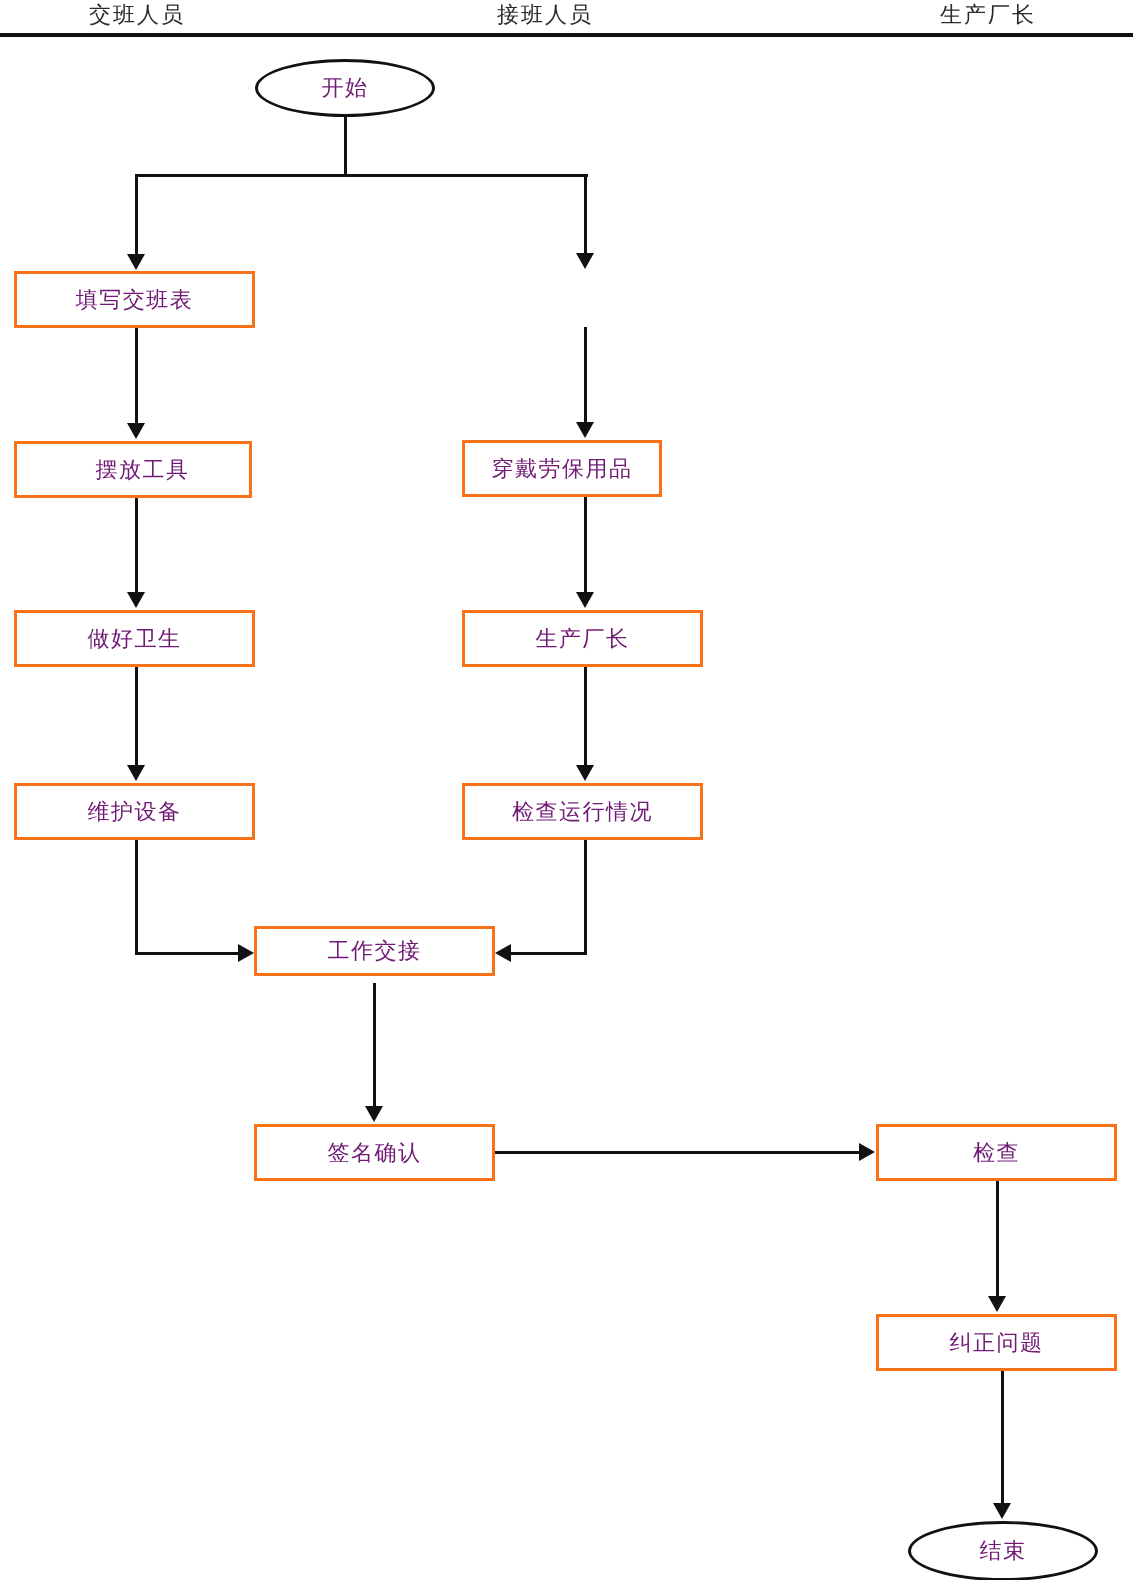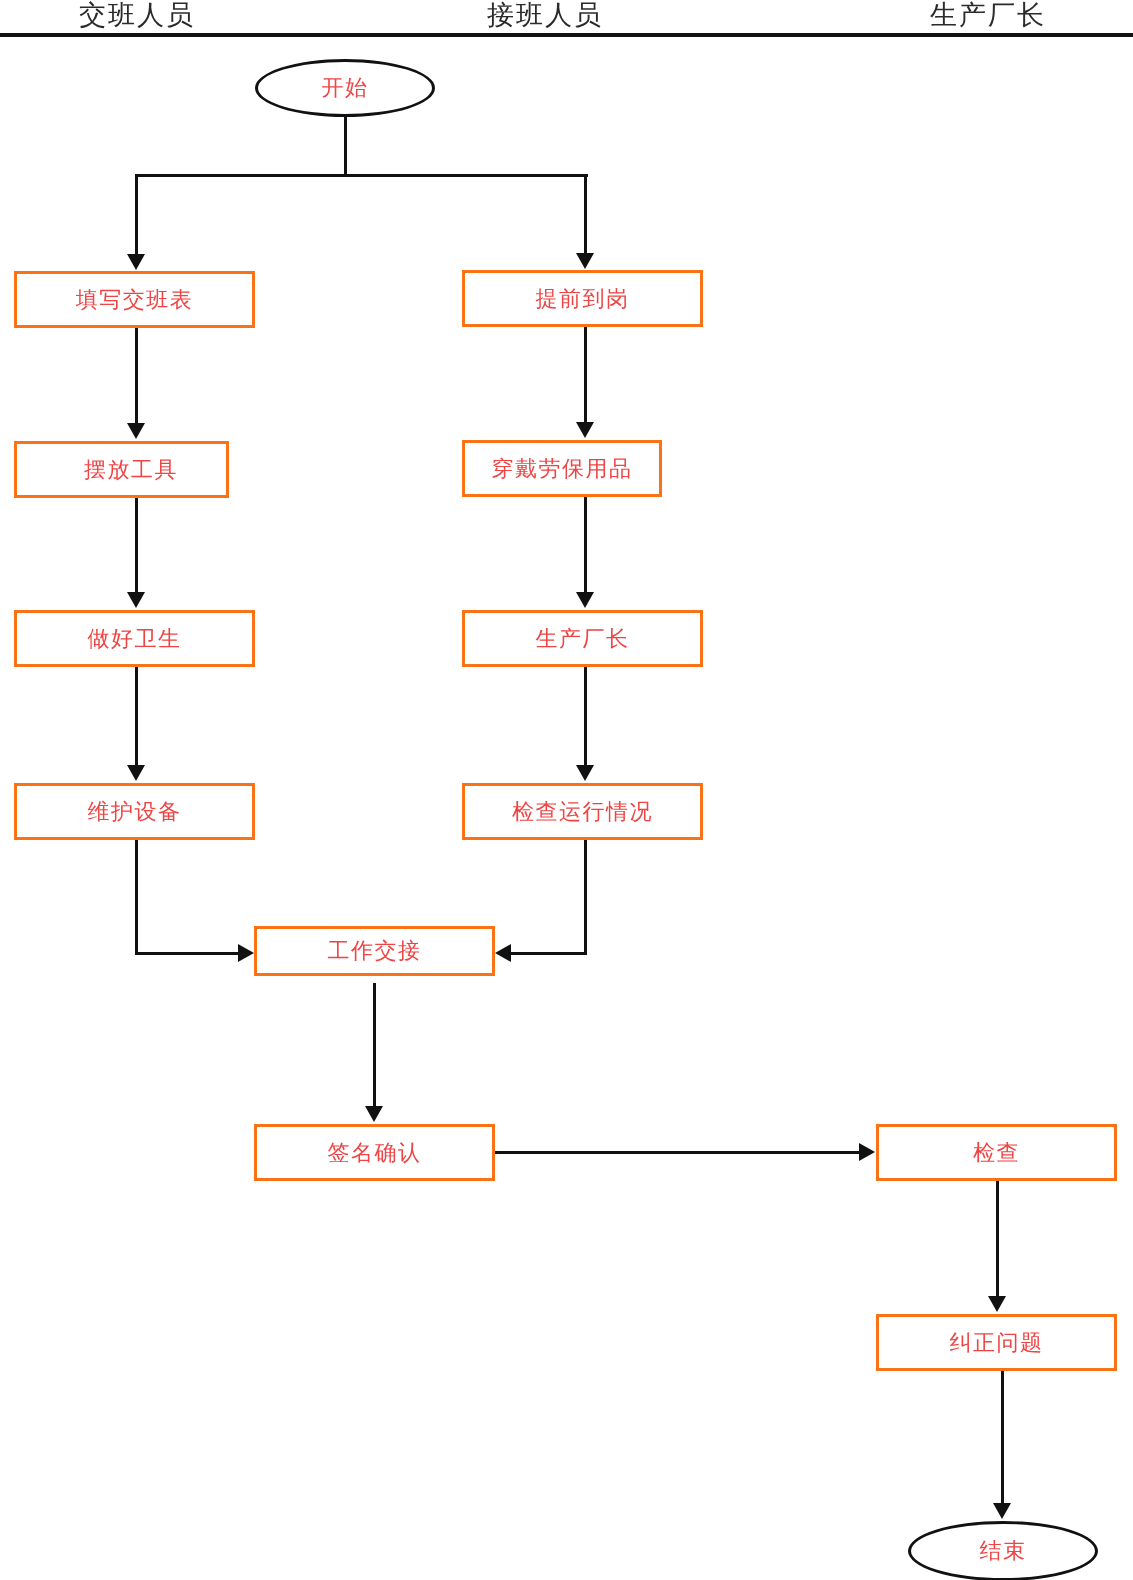--- a/index.html
+++ b/index.html
@@ -18,21 +18,21 @@
     height: 1580px;
     background: #ffffff;
     overflow: hidden;
   }
   
   .lane-label {
     position: absolute;
     top: 0px;
     height: 30px;
     line-height: 30px;
-    font-size: 27px;
+    font-size: 22px;
     letter-spacing: 2px;
     text-align: center;
     white-space: nowrap;
     color: #2b2b2b;
   }
   #lane-0 { left: 37px;  width: 200px; }
   #lane-1 { left: 445px; width: 200px; }
   #lane-2 { left: 888px; width: 200px; }
 
   .header-rule {
@@ -48,21 +48,21 @@
   .node {
     position: absolute;
     box-sizing: border-box;
     background: #ffffff;
     display: flex;
     align-items: center;
     justify-content: center;
     text-align: center;
     font-size: 22px;
     letter-spacing: 1.5px;
-    color: #ef4444;
+    color: #701a75;
     white-space: nowrap;
   }
   .node.process {
     border: 3px solid #f97316;
   }
   .node.terminator {
     border: 3px solid #111111;
     border-radius: 50%;
   }
 
@@ -107,27 +107,26 @@
 
   <div class="lane-label" id="lane-0">交班人员</div>
   <div class="lane-label" id="lane-1">接班人员</div>
   <div class="lane-label" id="lane-2">生产厂长</div>
   <div class="header-rule"></div>
 
   <div class="node terminator" style="left:255px; top:59px; width:180px; height:58px;">开始</div>
 
   <div class="node process" style="left:14px; top:271px; width:241px; height:57px;">填写交班表</div>
 
-  <div class="node process" style="left:14px; top:441px; width:215px; height:57px;padding-left:19px;">摆放工具</div>
+  <div class="node process" style="left:14px; top:441px; width:238px; height:57px;padding-left:19px;">摆放工具</div>
 
   <div class="node process" style="left:14px; top:610px; width:241px; height:57px;">做好卫生</div>
 
   <div class="node process" style="left:14px; top:783px; width:241px; height:57px;">维护设备</div>
 
-  <div class="node process" style="left:462px; top:270px; width:241px; height:57px;">提前到岗</div>
 
   <div class="node process" style="left:462px; top:440px; width:200px; height:57px;">穿戴劳保用品</div>
 
   <div class="node process" style="left:462px; top:610px; width:241px; height:57px;">生产厂长</div>
 
   <div class="node process" style="left:462px; top:783px; width:241px; height:57px;">检查运行情况</div>
 
   <div class="node process" style="left:254px; top:926px; width:241px; height:50px;">工作交接</div>
 
   <div class="node process" style="left:254px; top:1124px; width:241px; height:57px;">签名确认</div>

